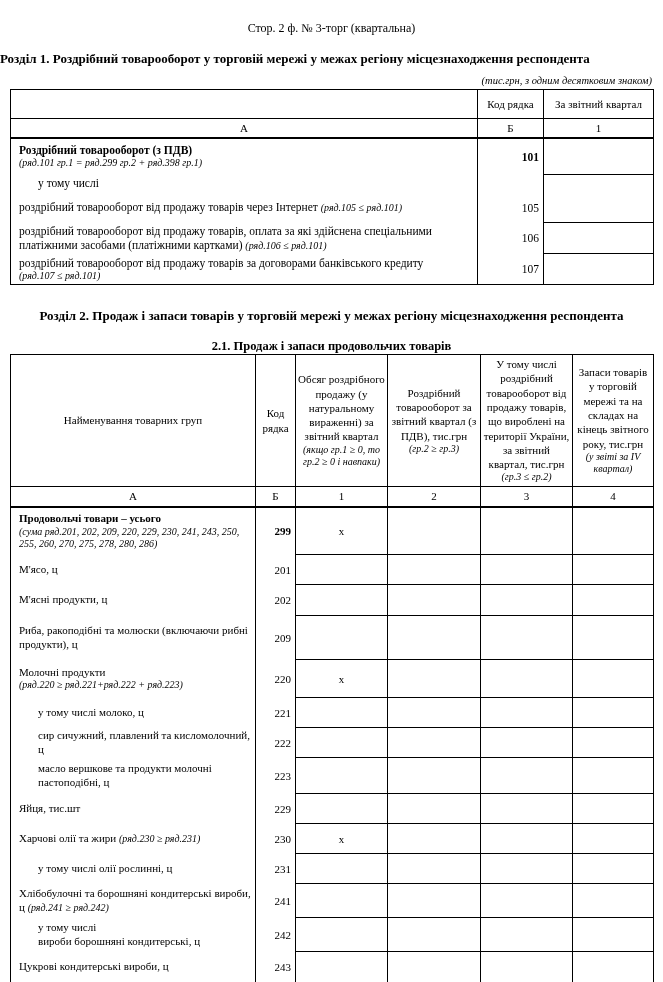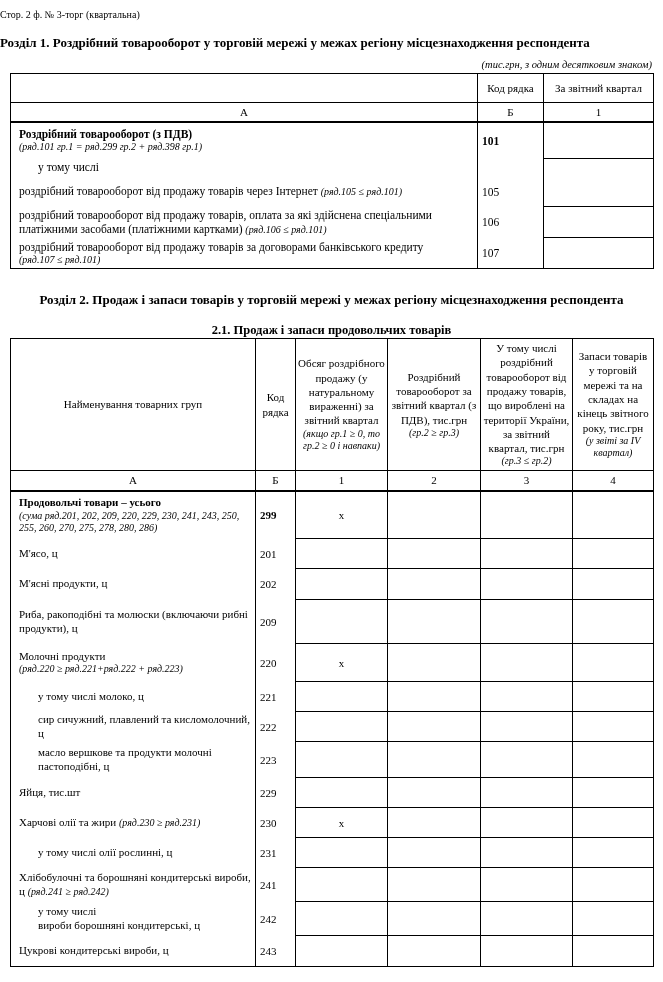--- a/index.html
+++ b/index.html
@@ -1,34 +1,34 @@
 <!DOCTYPE html>
 <html><head>
 <meta charset="utf-8">
 <style>
   * { box-sizing: border-box; }
   html,body { margin:0; padding:0; background:#fff; }
   body { font-family:"Liberation Serif","DejaVu Serif",serif; color:#000; }
   .page { width:663px; height:982px; background:#fff; overflow:hidden; position:relative; }
 
-  .page-hdr { padding-top:9px; text-align:left; font-size:10px; }
+  .page-hdr { padding-top:21px; text-align:center; font-size:12px; }
   .stitle  { margin-top:15px; text-align:left; font-size:13px; font-weight:bold; }
   .stitle2 { margin-top:23px; text-align:center; font-size:13px; font-weight:bold; }
   .subtitle{ margin-top:15px; text-align:center; font-size:12.5px; font-weight:bold; }
   .note { margin:8px 11px 3px; text-align:right; font-style:italic; font-size:10.5px; }
 
   table { border-collapse:collapse; table-layout:fixed; width:643px; margin-left:10px;
           border:1.5px solid #000; }
   td, th { border-left:1px solid #000; padding:1px 4px; font-size:11.5px;
            font-weight:normal; vertical-align:middle; overflow:hidden; }
   tr.h1 th { border-bottom:1px solid #000; text-align:center; font-size:11px; }
   tr.h2 th { border-bottom:2px solid #000; text-align:center; font-size:11px; padding:1px 0; }
 
   .ca { text-align:left; padding-left:8px; line-height:1.22; }
-  .cb { text-align:left; }
+  .cb { text-align:right; }
   .cv { text-align:center; font-size:11px; }
   .sep { border-bottom:1px solid #000; }
   .bold { font-weight:bold; }
   .formula { font-style:italic; font-size:10px; }
   .block { display:block; }
   .indent { padding-left:27px; }
 
   .t2 th { font-size:10.5px; line-height:1.3; padding:2px 2px; text-align:center; }
   .t2 .formula-h { font-style:italic; font-size:10px; display:block; line-height:1.25; }
   .t2 td { font-size:11px; }

